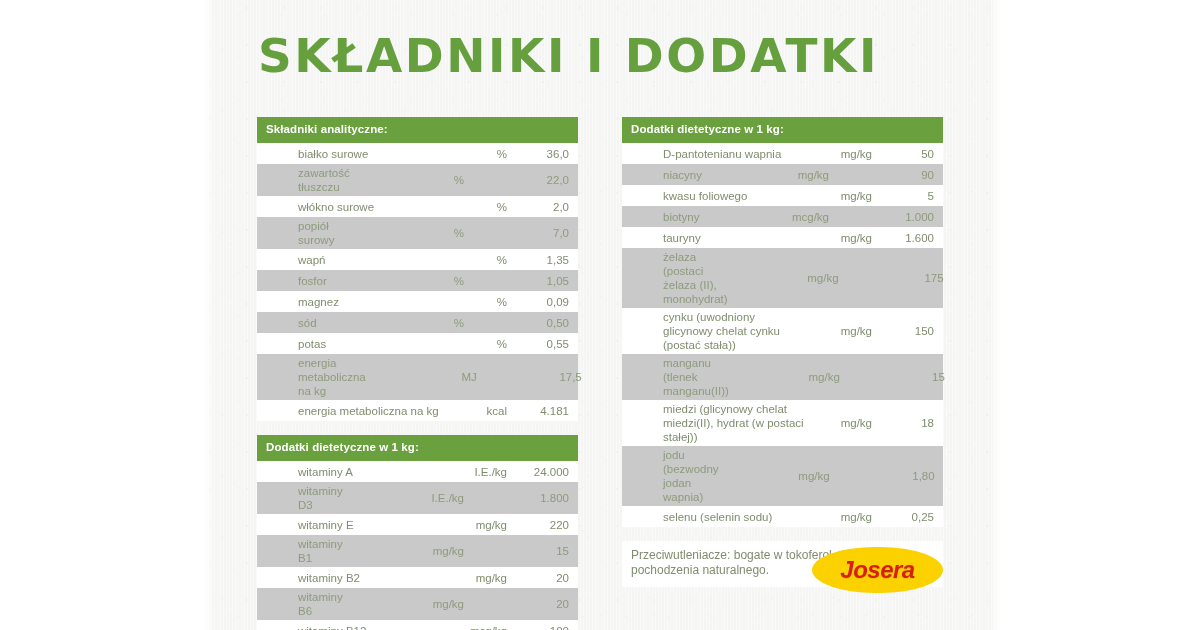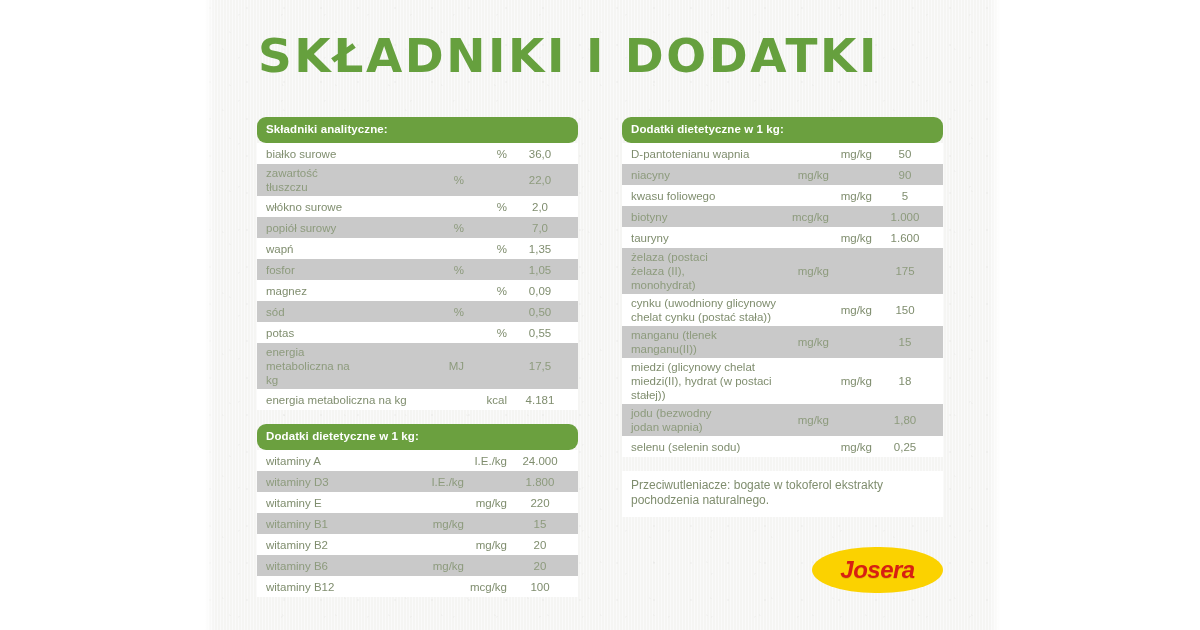--- a/index.html
+++ b/index.html
@@ -89,21 +89,20 @@
   .block + .block { margin-top: 14px; }
 
   .block-header {
     background: #6ba03f;
     color: #ffffff;
     font-size: 11.5px;
     font-weight: bold;
     padding: 6px 9px 7px 9px;
     line-height: 13px;
     letter-spacing: 0.1px;
-    border-radius: 9px;
   }
 
   .rows { width: 100%; }
 
   .row {
     display: flex;
     align-items: center;
     min-height: 21px;
     padding: 2px 9px 2px 9px;
     box-sizing: border-box;
@@ -111,29 +110,30 @@
     font-size: 11.5px;
     line-height: 14px;
   }
   .row.odd  { background: #ffffff; color: #7f8d6e; }
   .row.even { background: #c9c9c9; color: #8d9b7d; gap: 43px; }
 
   .row .label {
     flex: 1 1 auto;
     padding-right: 6px;
     word-break: normal;
+    margin-left: 32px;
   }
   .row .unit {
     flex: 0 0 62px;
     text-align: right;
     padding-right: 4px;
   }
   .row .value {
     flex: 0 0 58px;
-    text-align: center;
+    text-align: right;
   }
 
   
   .note {
     background: #ffffff;
     color: #7f8d6e;
     font-size: 12px;
     line-height: 15px;
     padding: 7px 9px 9px 9px;
   }

